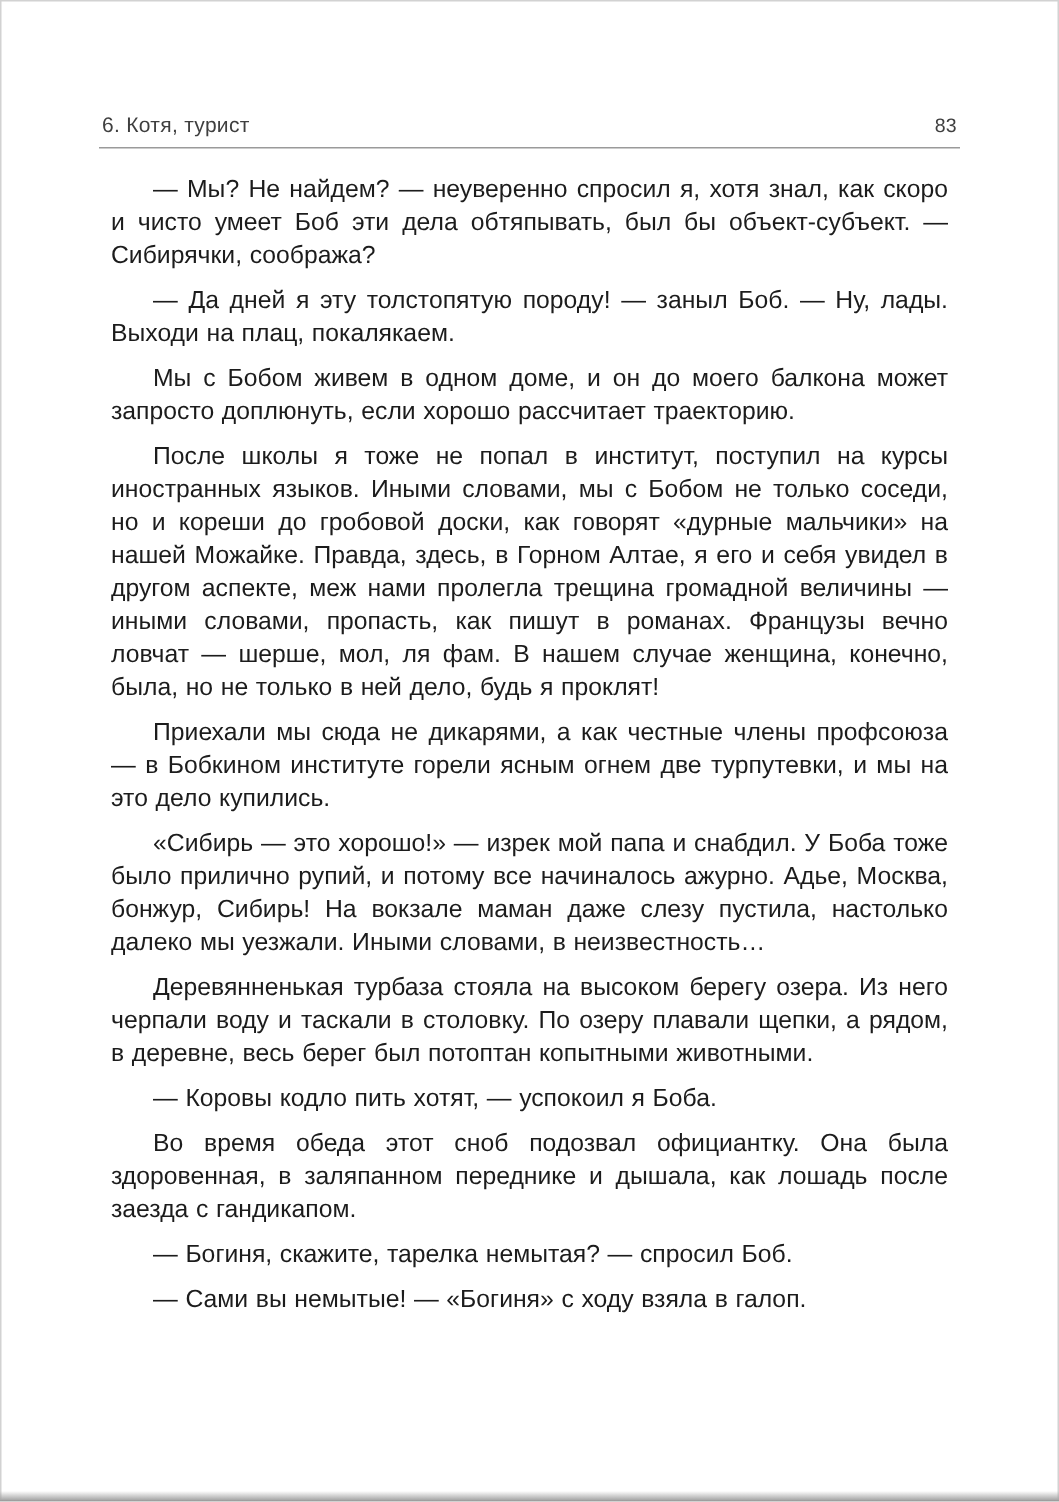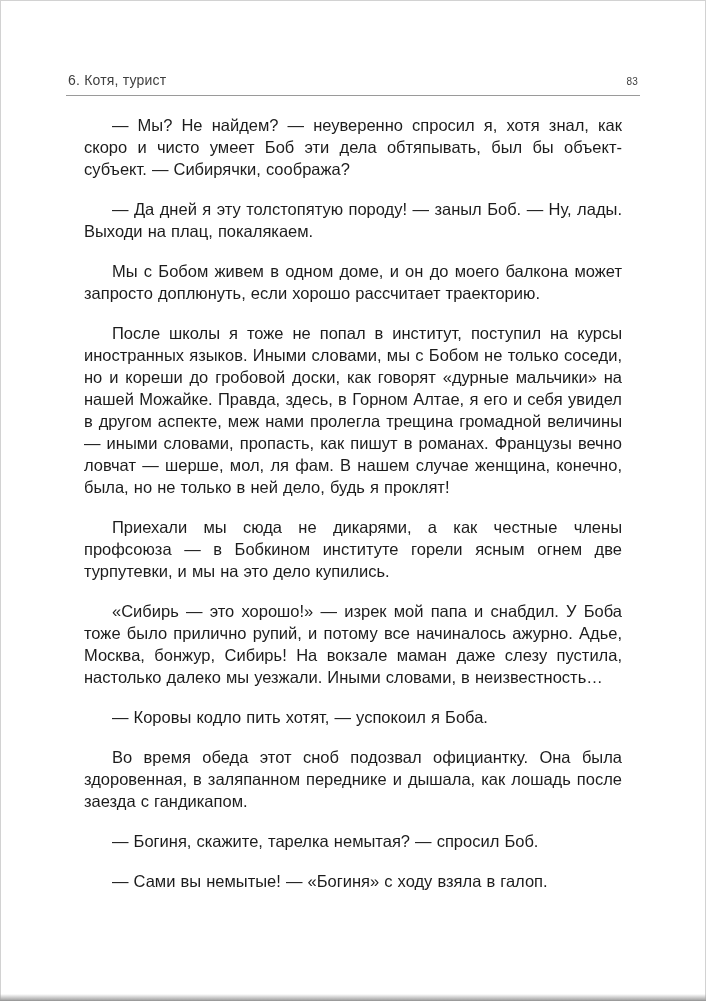--- a/index.html
+++ b/index.html
@@ -26,28 +26,28 @@
     display: flex;
     justify-content: space-between;
     align-items: baseline;
     font-size: 14px;
     color: #3f3f3f;
     padding: 0 2px 7px 2px;
     border-bottom: 1px solid #9a9a9a;
     letter-spacing: 0.2px;
   }
   .running-header .page-number {
-    font-size: 10px;
+    font-size: 13px;
     margin-top: 32px;
   }
   .text-block {
     margin-top: 16px;
   }
   .text-block p {
-    margin: 18px;
+    margin: 8px;
     font-size: 16.5px;
     line-height: 22px;
     text-align: justify;
     text-indent: 28px;
     word-spacing: 0.5px;
     hyphens: auto;
     -webkit-hyphens: auto;
   }
   .page-edge {
     position: absolute;
@@ -68,20 +68,21 @@
     <span class="page-number">83</span>
   </div>
 
   <div class="text-block">
     <p>— Мы? Не найдем? — неуверенно спросил я, хотя знал, как скоро и чисто умеет Боб эти дела обтяпывать, был бы объект-субъект. — Сибирячки, сообража?</p>
     <p>— Да дней я эту толстопятую породу! — заныл Боб. — Ну, лады. Выходи на плац, покалякаем.</p>
     <p>Мы с Бобом живем в одном доме, и он до моего балкона может запросто доплюнуть, если хорошо рассчитает траекторию.</p>
     <p>После школы я тоже не попал в институт, поступил на курсы иностранных языков. Иными словами, мы с Бобом не только соседи, но и кореши до гробовой доски, как говорят «дурные мальчики» на нашей Можайке. Правда, здесь, в Горном Алтае, я его и себя увидел в другом аспекте, меж нами пролегла трещина громадной величины — иными словами, пропасть, как пишут в романах. Французы вечно ловчат — шерше, мол, ля фам. В нашем случае женщина, конечно, была, но не только в ней дело, будь я проклят!</p>
     <p>Приехали мы сюда не дикарями, а как честные члены профсоюза — в Бобкином институте горели ясным огнем две турпутевки, и мы на это дело купились.</p>
     <p>«Сибирь — это хорошо!» — изрек мой папа и снабдил. У Боба тоже было прилично рупий, и потому все начиналось ажурно. Адье, Москва, бонжур, Сибирь! На вокзале маман даже слезу пустила, настолько далеко мы уезжали. Иными словами, в неизвестность…</p>
+    <p>Деревянненькая турбаза стояла на высоком берегу озера. Из него черпали воду и таскали в столовку. По озеру плавали щепки, а рядом, в деревне, весь берег был потоптан копытными животными.</p>
     <p>— Коровы кодло пить хотят, — успокоил я Боба.</p>
     <p>Во время обеда этот сноб подозвал официантку. Она была здоровенная, в заляпанном переднике и дышала, как лошадь после заезда с гандикапом.</p>
     <p>— Богиня, скажите, тарелка немытая? — спросил Боб.</p>
     <p>— Сами вы немытые! — «Богиня» с ходу взяла в галоп.</p>
   </div>
 
 </div>
 
 <div class="page-edge"></div>
 

